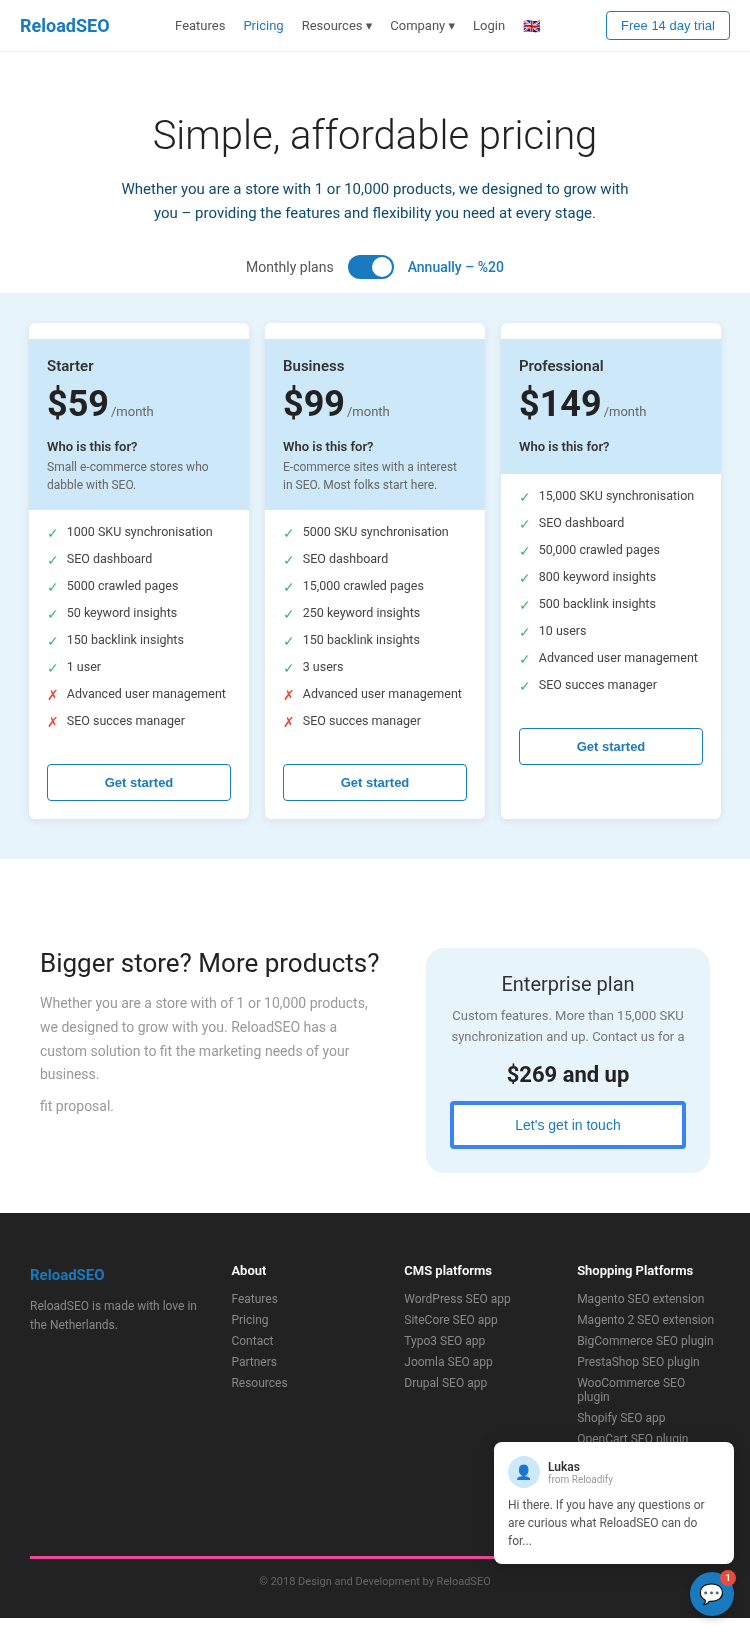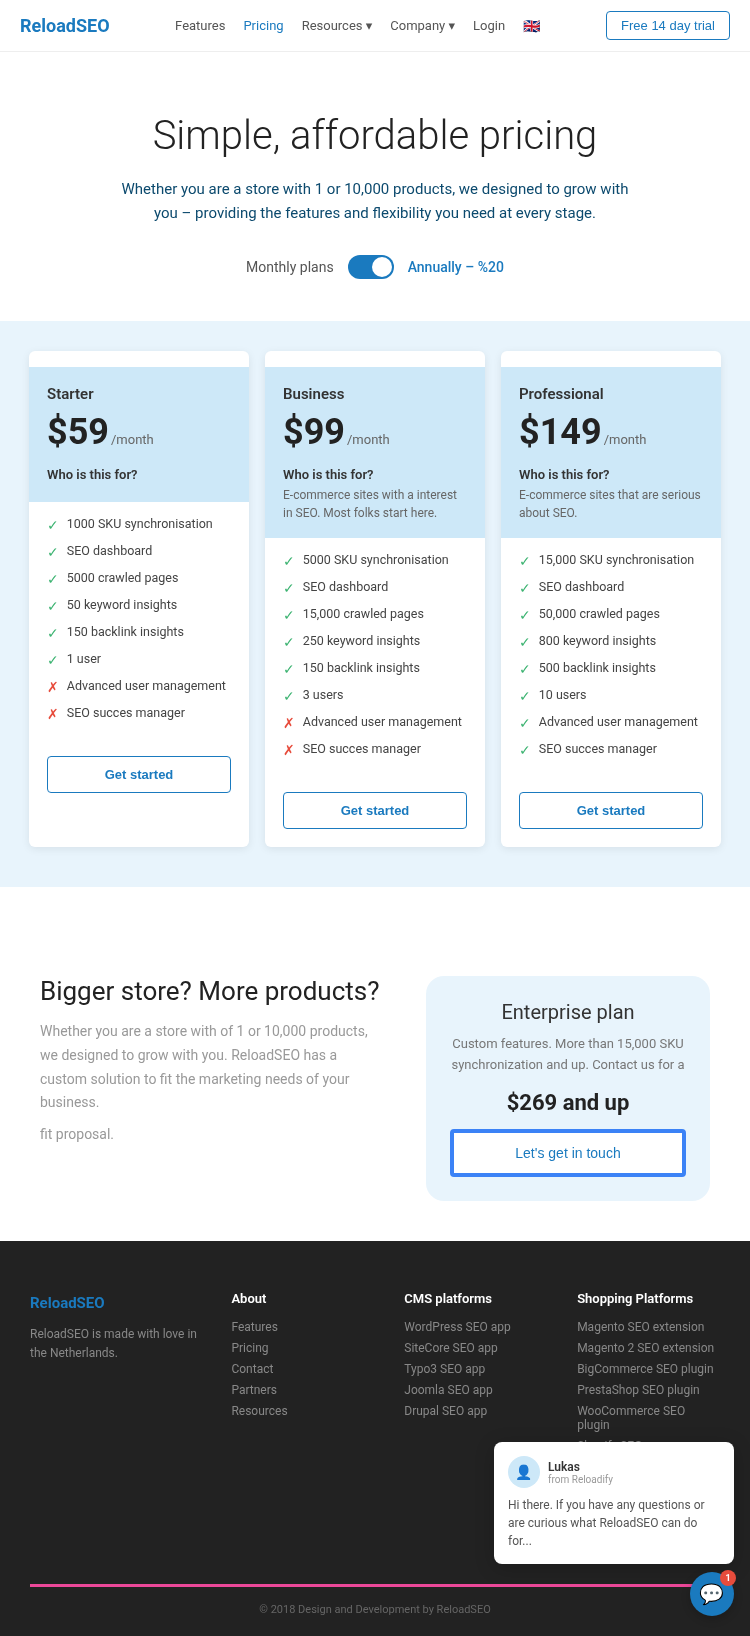--- a/index.html
+++ b/index.html
@@ -16,21 +16,21 @@
     .navbar-links a { text-decoration: none; color: #555; }
     .navbar-links a.active { color: #1a7abf; }
     .navbar-links .dropdown { color: #555; cursor: pointer; }
     .navbar-btn {
       border: 1px solid #1a7abf; color: #1a7abf; background: #fff;
       padding: 6px 14px; border-radius: 4px; font-size: 13px; cursor: pointer;
     }
     .flag { font-size: 14px; }
 
     
-    .hero { text-align: center; padding: 60px 40px 42px; }
+    .hero { text-align: center; padding: 60px 40px 14px; }
     .hero h1 { font-size: 40px; font-weight: 300; color: #222; margin-bottom: 18px; }
     .hero p { color: #0c4a6e; font-size: 15px; line-height: 1.6; max-width: 520px; margin: 3px auto 30px; }
     .toggle-row { display: flex; align-items: center; justify-content: center; gap: 14px; font-size: 14px; color: #555; }
     .toggle-switch {
       width: 46px; height: 24px; background: #1a7abf; border-radius: 12px;
       position: relative; cursor: pointer;
     }
     .toggle-knob {
       width: 20px; height: 20px; background: #fff; border-radius: 50%;
       position: absolute; top: 2px; right: 2px; transition: left 0.2s;
@@ -145,20 +145,21 @@
     <div class="pricing-cards" id="pricing-cards-container">
 
     <div class="card">
       <div class="card-header">
         <div class="card-title">Starter</div>
         <div class="card-price">
           <span class="dollar">$59</span>
           <span class="per">/month</span>
         </div>
         <div class="card-desc-title">Who is this for?</div>
+        <div class="card-desc">Small e-commerce stores who dabble with SEO.</div>
       </div>
       <div class="card-features">
 
       <div class="feature-item">
         <span class="check-icon">✓</span>
         <span>1000 SKU synchronisation</span>
       </div>
 
       <div class="feature-item">
         <span class="check-icon">✓</span>
@@ -258,21 +259,20 @@
       </div>
     </div>
         <div class="card">
       <div class="card-header">
         <div class="card-title">Professional</div>
         <div class="card-price">
           <span class="dollar">$149</span>
           <span class="per">/month</span>
         </div>
         <div class="card-desc-title">Who is this for?</div>
-        <div class="card-desc">E-commerce sites that are serious about SEO.</div>
       </div>
       <div class="card-features">
 
       <div class="feature-item">
         <span class="check-icon">✓</span>
         <span>15,000 SKU synchronisation</span>
       </div>
 
       <div class="feature-item">
         <span class="check-icon">✓</span>

